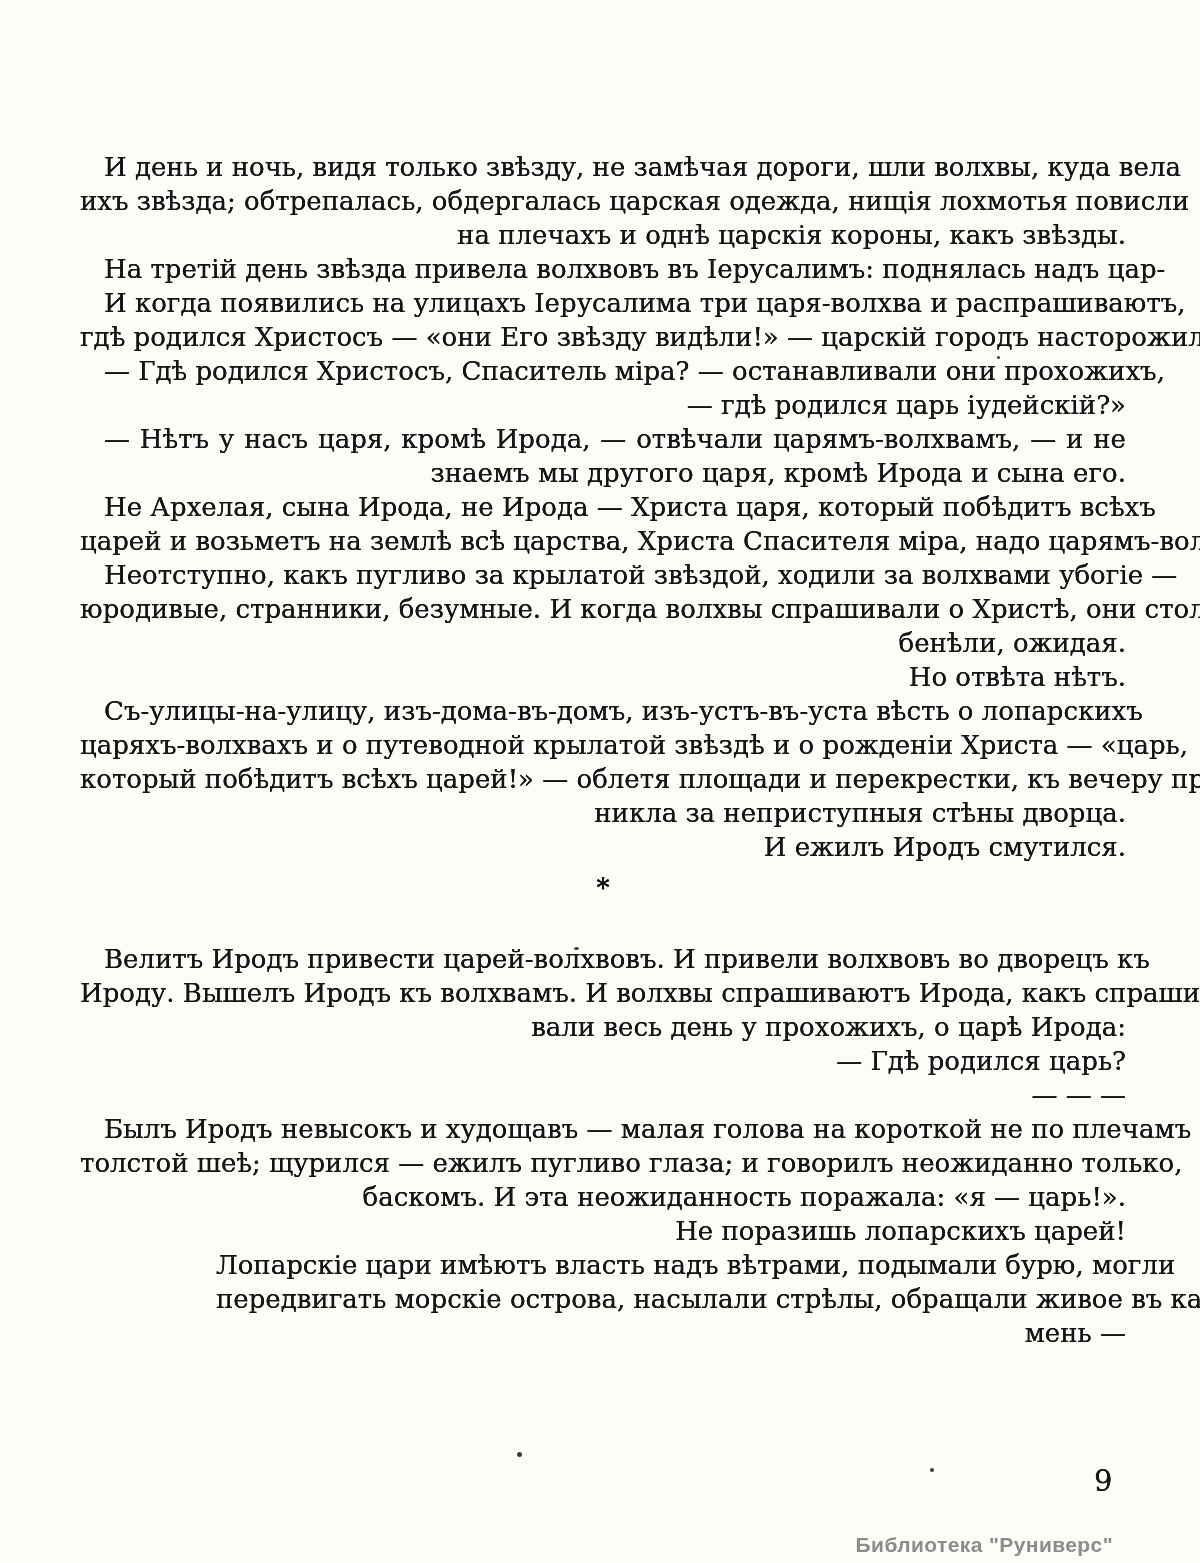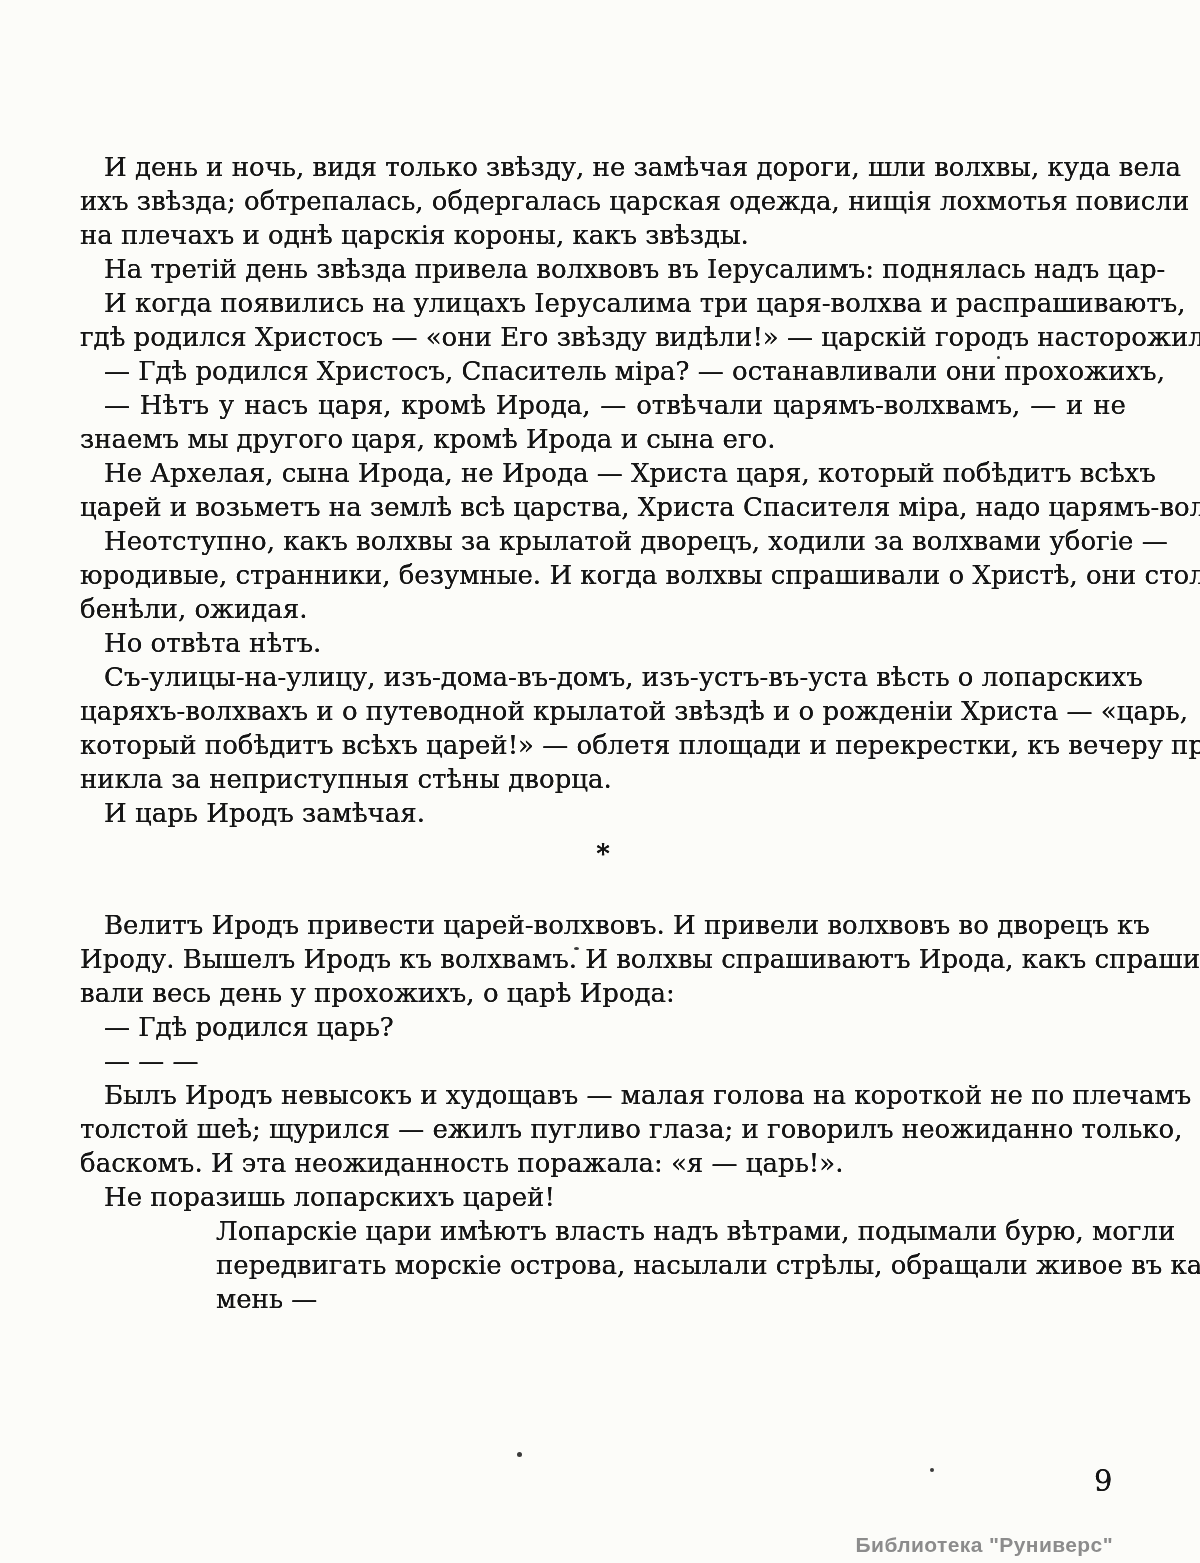--- a/index.html
+++ b/index.html
@@ -19,21 +19,21 @@
   .text {
     position: absolute;
     left: 80px; top: 106px;
     width: 1046px;
     font-size: 26px;
     line-height: 34px;
     text-shadow: 0 0 0.35px #000;
   }
   .para { margin: 0; }
   .para.block { margin-left: 136px; }
-  .line { white-space: nowrap; text-align: left; }
+  .line { white-space: nowrap; text-align: right; }
   .line.j { text-align: justify; text-align-last: justify; }
   .line.ind { text-indent: 24px; }
   .separator {
     height: 34px;
     margin-top: 6px;
     margin-bottom: 38px;
     text-align: center;
     font-size: 26px;
     line-height: 34px;
     font-weight: bold;
@@ -75,45 +75,46 @@
         </div>
         <div class="para">
           <div class="line j ind">На третій день звѣзда привела волхвовъ въ Іерусалимъ: поднялась надъ цар-</div>
         </div>
         <div class="para">
           <div class="line j ind">И когда появились на улицахъ Іерусалима три царя-волхва и распрашиваютъ,</div>
           <div class="line j">гдѣ родился Христосъ — «они Его звѣзду видѣли!» — царскій городъ насторожился.</div>
         </div>
         <div class="para">
           <div class="line j ind">— Гдѣ родился Христосъ, Спаситель міра? — останавливали они прохожихъ,</div>
+          <div class="line">— гдѣ родился царь іудейскій?»</div>
         </div>
         <div class="para">
           <div class="line j ind">— Нѣтъ у насъ царя, кромѣ Ирода, — отвѣчали царямъ-волхвамъ, — и не</div>
           <div class="line">знаемъ мы другого царя, кромѣ Ирода и сына его.</div>
         </div>
         <div class="para">
           <div class="line j ind">Не Архелая, сына Ирода, не Ирода — Христа царя, который побѣдитъ всѣхъ</div>
           <div class="line j">царей и возьметъ на землѣ всѣ царства, Христа Спасителя міра, надо царямъ-волх-</div>
         </div>
         <div class="para">
-          <div class="line j ind">Неотступно, какъ волхвы за крылатой дворецъ, ходили за волхвами убогіе —</div>
+          <div class="line j ind">Неотступно, какъ пугливо за крылатой звѣздой, ходили за волхвами убогіе —</div>
           <div class="line j">юродивые, странники, безумные. И когда волхвы спрашивали о Христѣ, они стол-</div>
           <div class="line">бенѣли, ожидая.</div>
         </div>
         <div class="para">
           <div class="line ind">Но отвѣта нѣтъ.</div>
         </div>
         <div class="para">
           <div class="line j ind">Съ-улицы-на-улицу, изъ-дома-въ-домъ, изъ-устъ-въ-уста вѣсть о лопарскихъ</div>
           <div class="line j">царяхъ-волхвахъ и о путеводной крылатой звѣздѣ и о рожденіи Христа — «царь,</div>
           <div class="line j">который побѣдитъ всѣхъ царей!» — облетя площади и перекрестки, къ вечеру про-</div>
           <div class="line">никла за неприступныя стѣны дворца.</div>
         </div>
         <div class="para">
-          <div class="line ind">И царь Иродъ замѣчая.</div>
+          <div class="line ind">И ежилъ Иродъ смутился.</div>
         </div>
       </div>
     <div class="separator">
       <span>*</span>
     </div>
     <div class="section">
         <div class="para">
           <div class="line j ind">Велитъ Иродъ привести царей-волхвовъ. И привели волхвовъ во дворецъ къ</div>
           <div class="line j">Ироду. Вышелъ Иродъ къ волхвамъ. И волхвы спрашиваютъ Ирода, какъ спраши-</div>
           <div class="line">вали весь день у прохожихъ, о царѣ Ирода:</div>

